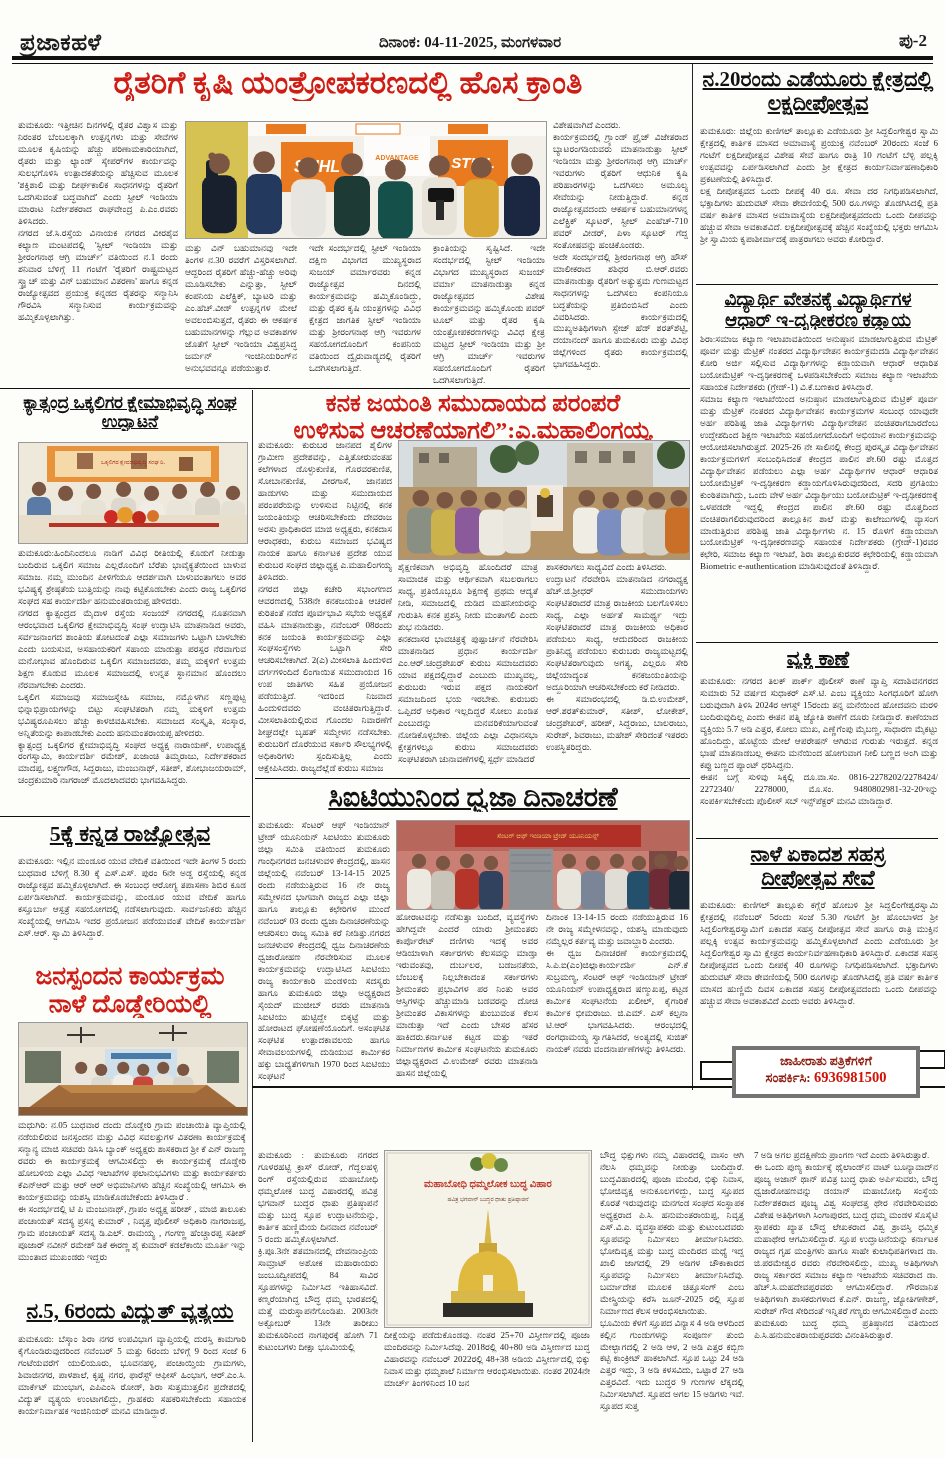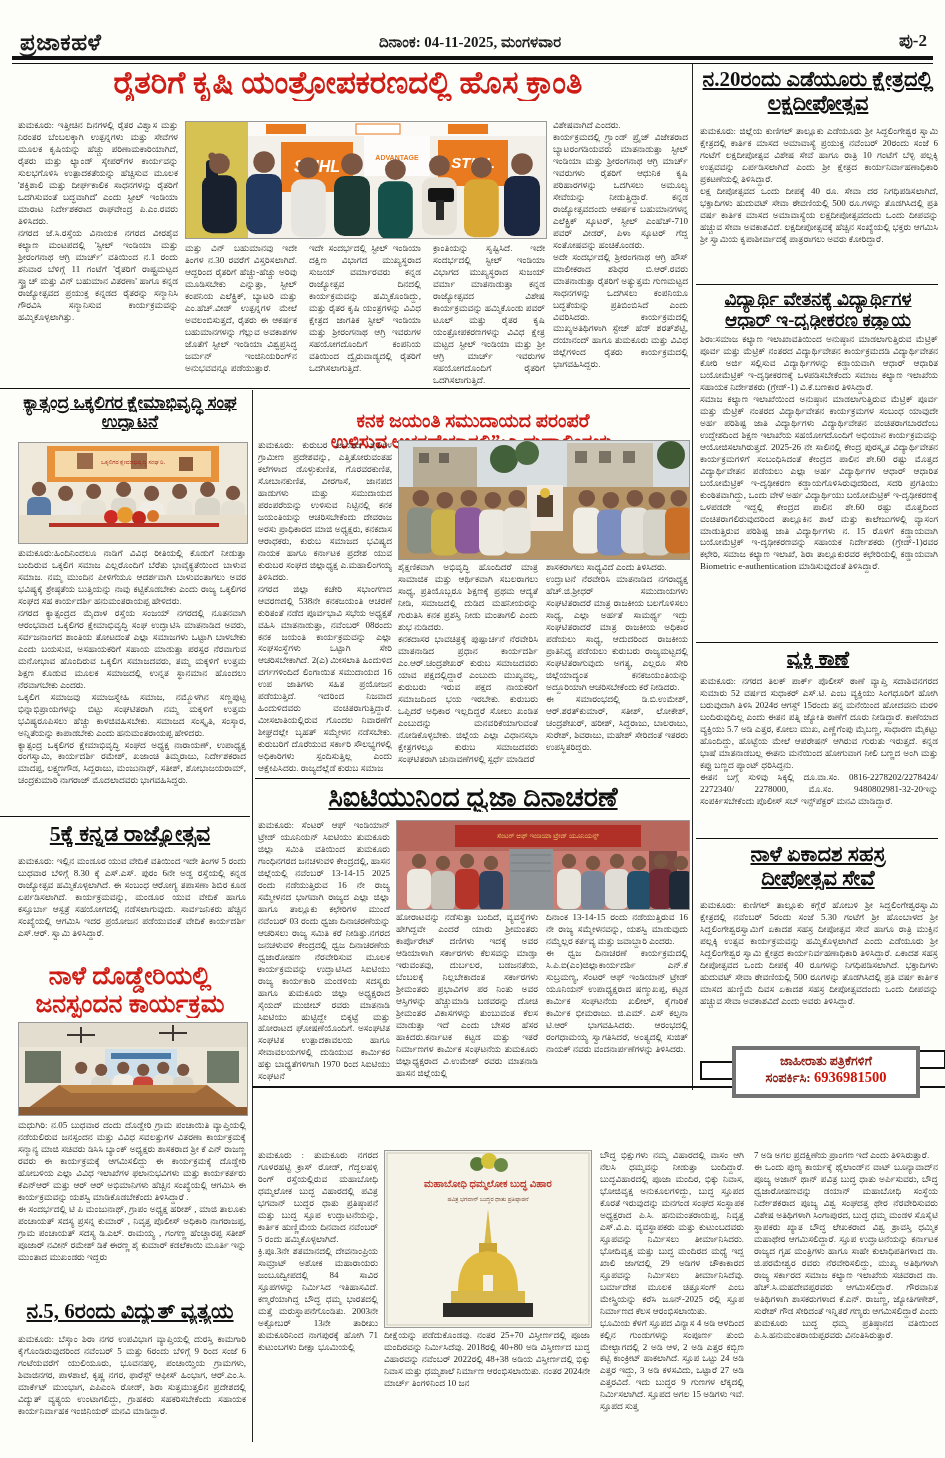--- a/index.html
+++ b/index.html
@@ -150,22 +150,22 @@
   </div>
   <div class="col" style="left:18px;top:548px;width:228px;height:262px;">ತುಮಕೂರು:ಹಿಂದಿನಿಂದಲೂ ನಾಡಿಗೆ ವಿವಿಧ ರೀತಿಯಲ್ಲಿ ಕೊಡುಗೆ ನೀಡುತ್ತಾ ಬಂದಿರುವ ಒಕ್ಕಲಿಗ ಸಮಾಜ ಎಲ್ಲರೊಂದಿಗೆ ಬೆರೆತು ಭಾವೈಕ್ಯತೆಯಿಂದ ಬಾಳುವ ಸಮಾಜ. ನಮ್ಮ ಮುಂದಿನ ಪೀಳಿಗೆಯೂ ಆದರ್ಶವಾಗಿ ಬಾಳುವಂತಾಗಲು ಅವರ ಭವಿಷ್ಯಕ್ಕೆ ಶ್ರೇಷ್ಠತೆಯ ಬುತ್ತಿಯನ್ನು ನಾವು ಕಟ್ಟಿಕೊಡಬೇಕು ಎಂದು ರಾಜ್ಯ ಒಕ್ಕಲಿಗರ ಸಂಘದ ಸಹ ಕಾರ್ಯದರ್ಶಿ ಹನುಮಂತರಾಯಪ್ಪ ಹೇಳಿದರು.
 ನಗರದ ಕ್ಯಾತ್ಸಂದ್ರದ ಮೈದಾಳ ರಸ್ತೆಯ ಸಂಜಯ್ ನಗರದಲ್ಲಿ ನೂತನವಾಗಿ ಆರಂಭವಾದ ಒಕ್ಕಲಿಗರ ಕ್ಷೇಮಾಭಿವೃದ್ಧಿ ಸಂಘ ಉದ್ಘಾಟಿಸಿ ಮಾತನಾಡಿದ ಅವರು, ಸರ್ವಜನಾಂಗದ ಶಾಂತಿಯ ತೋಟದಂತೆ ಎಲ್ಲಾ ಸಮಾಜಗಳು ಒಟ್ಟಾಗಿ ಬಾಳಬೇಕು ಎಂದು ಬಯಸುವ, ಅಸಹಾಯಕರಿಗೆ ಸಹಾಯ ಮಾಡುತ್ತಾ ಪರಸ್ಪರ ನೆರವಾಗುವ ಮನೋಭಾವ ಹೊಂದಿರುವ ಒಕ್ಕಲಿಗ ಸಮಾಜದವರು, ತಮ್ಮ ಮಕ್ಕಳಿಗೆ ಉತ್ತಮ ಶಿಕ್ಷಣ ಕೊಡುವ ಮೂಲಕ ಸಮಾಜದಲ್ಲಿ ಉನ್ನತ ಸ್ಥಾನಮಾನ ಹೊಂದಲು ನೆರವಾಗಬೇಕು ಎಂದರು.
 ಒಕ್ಕಲಿಗ ಸಮಾಜವು ಸಮಾಜಸ್ನೇಹಿ ಸಮಾಜ, ನಮ್ಮೊಳಗಿನ ಸಣ್ಣಪುಟ್ಟ ಭಿನ್ನಾಭಿಪ್ರಾಯಗಳನ್ನು ಬಿಟ್ಟು ಸಂಘಟಿತರಾಗಿ ನಮ್ಮ ಮಕ್ಕಳಿಗೆ ಉತ್ತಮ ಭವಿಷ್ಯರೂಪಿಸಲು ಹೆಚ್ಚು ಕಾಳಜಿವಹಿಸಬೇಕು. ಸಮಾಜದ ಸಂಸ್ಕೃತಿ, ಸಂಸ್ಕಾರ, ಅನ್ನಿತೆಯನ್ನು ಕಾಪಾಡಬೇಕು ಎಂದು ಹನುಮಂತರಾಯಪ್ಪ ಹೇಳಿದರು.
 ಕ್ಯಾತ್ಸಂದ್ರ ಒಕ್ಕಲಿಗರ ಕ್ಷೇಮಾಭಿವೃದ್ಧಿ ಸಂಘದ ಅಧ್ಯಕ್ಷ ನಾರಾಯಣ್, ಉಪಾಧ್ಯಕ್ಷ ರಂಗಸ್ವಾಮಿ, ಕಾರ್ಯದರ್ಶಿ ರಮೇಶ್, ಖಜಾಂಚಿ ತಿಮ್ಮರಾಜು, ನಿರ್ದೇಶಕರಾದ ಮಾದಪ್ಪ, ಲಕ್ಷ್ಮಣಗೌಡ, ಸಿದ್ದರಾಜು, ಮಂಜುನಾಥ್, ಸತೀಶ್, ಶೋಭಾಜಯರಾಮ್, ಚಂದ್ರಕುಮಾರಿ ನಾಗರಾಜ್ ಮೊದಲಾದವರು ಭಾಗವಹಿಸಿದ್ದರು.</div>
 
   <div class="hl blk" style="left:14px;top:822px;width:232px;font-size:22px;white-space:nowrap;">5ಕ್ಕೆ ಕನ್ನಡ ರಾಜ್ಯೋತ್ಸವ</div>
   <div class="col" style="left:18px;top:856px;width:228px;height:102px;">ತುಮಕೂರು: ಇಲ್ಲಿನ ಮಂಡೂರ ಯುವ ವೇದಿಕೆ ವತಿಯಿಂದ ಇದೇ ತಿಂಗಳ 5 ರಂದು ಬುಧವಾರ ಬೆಳಿಗ್ಗೆ 8.30 ಕ್ಕೆ ಎಸ್.ಎಸ್. ಪುರಂ 6ನೇ ಅಡ್ಡ ರಸ್ತೆಯಲ್ಲಿ ಕನ್ನಡ ರಾಜ್ಯೋತ್ಸವ ಹಮ್ಮಿಕೊಳ್ಳಲಾಗಿದೆ. ಈ ಸಂಬಂಧ ಆರೋಗ್ಯ ತಪಾಸಣಾ ಶಿಬಿರ ಕೂಡ ಏರ್ಪಡಿಸಲಾಗಿದೆ. ಕಾರ್ಯಕ್ರಮವನ್ನು, ಮಂಡೂರ ಯುವ ವೇದಿಕೆ ಹಾಗೂ ಕಸ್ತೂರ್ಬಾ ಆಸ್ಪತ್ರೆ ಸಹಯೋಗದಲ್ಲಿ ನಡೆಸಲಾಗುವುದು. ಸಾರ್ವಜನಿಕರು ಹೆಚ್ಚಿನ ಸಂಖ್ಯೆಯಲ್ಲಿ ಆಗಮಿಸಿ ಇದರ ಪ್ರಯೋಜನ ಪಡೆಯುವಂತೆ ವೇದಿಕೆ ಕಾರ್ಯದರ್ಶಿ ಎಸ್.ಆರ್. ಸ್ವಾಮಿ ತಿಳಿಸಿದ್ದಾರೆ.</div>
 
   <div class="hl red" style="left:14px;top:962px;width:232px;font-size:25px;">
+    <div>ಜನಸ್ಪಂದನ ಕಾರ್ಯಕ್ರಮ</div>
     <div>ನಾಳೆ ದೊಡ್ಡೇರಿಯಲ್ಲಿ</div>
-    <div>ಜನಸ್ಪಂದನ ಕಾರ್ಯಕ್ರಮ</div>
   </div>
   <div class="photo" style="left:18px;top:1022px;width:228px;height:92px;">
     <svg width="228" height="92" viewBox="0 0 228 92">
       <rect width="228" height="92" fill="#ece6d8"></rect>
       <rect width="228" height="24" fill="#e3ddd0"></rect>
       <g stroke="#3a3530" stroke-width="2">
           <line x1="48" y1="12" x2="76" y2="12"></line>
           <line x1="62" y1="4" x2="62" y2="20"></line>
           <line x1="140" y1="10" x2="168" y2="10"></line>
           <line x1="154" y1="2" x2="154" y2="18"></line>
@@ -196,21 +196,21 @@
       <polygon points="40,62 188,62 176,70 52,70" fill="#c08848"></polygon>
       <rect x="0" y="84" width="228" height="8" fill="#8a5a33"></rect>
     </svg>
   </div>
   <div class="col" style="left:18px;top:1120px;width:228px;height:176px;">ಮಧುಗಿರಿ: ನ.05 ಬುಧವಾರ ದಂದು ದೊಡ್ಡೇರಿ ಗ್ರಾಮ ಪಂಚಾಯಿತಿ ವ್ಯಾಪ್ತಿಯಲ್ಲಿ ನಡೆಯಲಿರುವ ಜನಸ್ಪಂದನ ಮತ್ತು ವಿವಿಧ ಸವಲತ್ತುಗಳ ವಿತರಣಾ ಕಾರ್ಯಕ್ರಮಕ್ಕೆ ಸನ್ಮಾನ್ಯ ಮಾಜಿ ಸಚಿವರು ಡಿಸಿಸಿ ಬ್ಯಾಂಕ್ ಅಧ್ಯಕ್ಷರು ಶಾಸಕರಾದ ಶ್ರೀ ಕೆ ಎನ್ ರಾಜಣ್ಣ ರವರು ಈ ಕಾರ್ಯಕ್ರಮಕ್ಕೆ ಆಗಮಿಸಲಿದ್ದು ಈ ಕಾರ್ಯಕ್ರಮಕ್ಕೆ ದೊಡ್ಡೇರಿ ಹೋಬಳಿಯ ಎಲ್ಲಾ ವಿವಿಧ ಇಲಾಖೆಗಳ ಫಲಾನುಭವಿಗಳು ಮತ್ತು ಕಾರ್ಯಕರ್ತರು ಕೆಎನ್‌ಆರ್ ಮತ್ತು ಆರ್ ಆರ್ ಅಭಿಮಾನಿಗಳು ಹೆಚ್ಚಿನ ಸಂಖ್ಯೆಯಲ್ಲಿ ಆಗಮಿಸಿ ಈ ಕಾರ್ಯಕ್ರಮವನ್ನು ಯಶಸ್ವಿ ಮಾಡಿಕೊಡಬೇಕೆಂದು ತಿಳಿಸಿದ್ದಾರೆ .
 ಈ ಸಂದರ್ಭದಲ್ಲಿ ಟಿ ಪಿ ಮಂಜುನಾಥ್, ಗ್ರಾಪಂ ಅಧ್ಯಕ್ಷ ಹರೀಶ್ , ಮಾಜಿ ತಾಲೂಕು ಪಂಚಾಯತ್ ಸದಸ್ಯ ಪ್ರಸನ್ನ ಕುಮಾರ್ , ನಿವೃತ್ತ ಪೊಲೀಸ್ ಅಧಿಕಾರಿ ನಾಗರಾಜಪ್ಪ, ಗ್ರಾಮ ಪಂಚಾಯತ್ ಸದಸ್ಯ ಡಿ.ಎಲ್. ರಾಮಯ್ಯ , ಗಂಗಣ್ಣ ಹೆಂಚ್ಚಾರಪ್ಪ ಸತೀಶ್ ಪೂಜಾರ್ ನವೀನ್ ರಮೇಶ್ ಡಿಕೆ ಈರಣ್ಣ ಶೈ ಕುಮಾರ್ ಕಡಲೆಕಾಯಿ ಮೂರ್ತಿ ಇನ್ನು ಮುಂತಾದ ಮುಖಂಡರು ಇದ್ದರು</div>
 
   <div class="hl blk" style="left:10px;top:1300px;width:240px;font-size:21px;white-space:nowrap;">ನ.5, 6ರಂದು ವಿದ್ಯುತ್ ವ್ಯತ್ಯಯ</div>
   <div class="col" style="left:18px;top:1334px;width:228px;height:118px;">ತುಮಕೂರು: ಬೆಸ್ಕಾಂ ಶಿರಾ ನಗರ ಉಪವಿಭಾಗ ವ್ಯಾಪ್ತಿಯಲ್ಲಿ ದುರಸ್ತಿ ಕಾಮಗಾರಿ ಕೈಗೊಂಡಿರುವುದರಿಂದ ನವೆಂಬರ್ 5 ಮತ್ತು 6ರಂದು ಬೆಳಿಗ್ಗೆ 9 ರಿಂದ ಸಂಜೆ 6 ಗಂಟೆಯವರೆಗೆ ಯುಲಿಯೂರು, ಭೂವನಹಳ್ಳಿ, ಪಂಚಾಯ್ತಿಯ ಗ್ರಾಮಗಳು, ಶಿವಾಜಿನಗರ, ಪಾಳಶಾಲೆ, ಕೃಷ್ಣ ನಗರ, ಫಾರೆಸ್ಟ್ ಆಫೀಸ್ ಹಿಂಭಾಗ, ಆರ್.ಎಂ.ಸಿ. ಮಾರ್ಕೆಟ್ ಮುಂಭಾಗ, ಎಪಿಎಂಸಿ ರೋಡ್, ಶಿರಾ ಸುತ್ತಮುತ್ತಲಿನ ಪ್ರದೇಶದಲ್ಲಿ ವಿದ್ಯುತ್ ವ್ಯತ್ಯಯ ಉಂಟಾಗಲಿದ್ದು, ಗ್ರಾಹಕರು ಸಹಕರಿಸಬೇಕೆಂದು ಸಹಾಯಕ ಕಾರ್ಯನಿರ್ವಾಹಕ ಇಂಜಿನಿಯರ್ ಮನವಿ ಮಾಡಿದ್ದಾರೆ.</div>
 
-  <div class="hl red" style="left:258px;top:410px;width:430px;font-size:19px;">
+  <div class="hl red" style="left:258px;top:390px;width:430px;font-size:24px;">
     <div>ಕನಕ ಜಯಂತಿ ಸಮುದಾಯದ ಪರಂಪರೆ</div>
     <div>ಉಳಿಸುವ ಆಚರಣೆಯಾಗಲಿ”:ಎ.ಮಹಾಲಿಂಗಯ್ಯ</div>
   </div>
   <div class="col" style="left:258px;top:440px;width:134px;height:336px;">ತುಮಕೂರು: ಕುರುಬರ ಜಾನಪದ ಶೈಲಿಗಳ ಗ್ರಾಮೀಣ ಪ್ರದೇಶವನ್ನು, ಎತ್ತಿತೋರುವಂತಹ ಕಲೆಗಳಾದ ಡೊಳ್ಳುಕುಣಿತ, ಗೊರವರಕುಣಿತ, ಸೋಬಾನಕುಣಿತ, ವೀರಗಾಸೆ, ಜಾನಪದ ಹಾಡುಗಳು ಮತ್ತು ಸಮುದಾಯದ ಪರಂಪರೆಯನ್ನು ಉಳಿಸುವ ನಿಟ್ಟಿನಲ್ಲಿ ಕನಕ ಜಯಂತಿಯನ್ನು ಆಚರಿಸಬೇಕೆಂದು ದೇವರಾಜ ಅರಸು ಪ್ರಾಧಿಕಾರದ ಮಾಜಿ ಅಧ್ಯಕ್ಷರು, ಕನಕದಾಸ ಆರಾಧಕರು, ಕುರುಬ ಸಮಾಜದ ಭವಿಷ್ಯದ ನಾಯಕ ಹಾಗೂ ಕರ್ನಾಟಕ ಪ್ರದೇಶ ಯುವ ಕುರುಬರ ಸಂಘದ ಜಿಲ್ಲಾಧ್ಯಕ್ಷ ಎ.ಮಹಾಲಿಂಗಯ್ಯ ತಿಳಿಸಿದರು.
 ನಗರದ ಜಿಲ್ಲಾ ಕಚೇರಿ ಸಭಾಂಗಣದ ಆವರಣದಲ್ಲಿ 538ನೇ ಕನಕಜಯಂತಿ ಆಚರಣೆ ಕುರಿತಂತೆ ನಡೆದ ಪೂರ್ವಭಾವಿ ಸಭೆಯ ಅಧ್ಯಕ್ಷತೆ ವಹಿಸಿ ಮಾತನಾಡುತ್ತಾ, ನವೆಂಬರ್ 08ರಂದು ಕನಕ ಜಯಂತಿ ಕಾರ್ಯಕ್ರಮವನ್ನು ಎಲ್ಲಾ ಸಂಘಸಂಸ್ಥೆಗಳು ಒಟ್ಟಾಗಿ ಸೇರಿ ಆಚರಿಸಬೇಕಾಗಿದೆ. 2(ಎ) ಮೀಸಲಾತಿ ಹಿಂದುಳಿದ ವರ್ಗಗಳಿಂದಿದೆ ಲಿಂಗಾಯಿತ ಸಮುದಾಯದ 16 ಉಪ ಜಾತಿಗಳು ಸಹಿತ ಪ್ರಯೋಜನ ಪಡೆಯುತ್ತಿದೆ. ಇದರಿಂದ ನಿಜವಾದ ಹಿಂದುಳಿದವರು ವಂಚಿತರಾಗುತ್ತಿದ್ದಾರೆ. ಮೀಸಲಾತಿಯಲ್ಲಿರುವ ಗೊಂದಲ ನಿವಾರಣೆಗೆ ಶೀಘ್ರದಲ್ಲೇ ಬೃಹತ್ ಸಮ್ಮೇಳನ ನಡೆಸಬೇಕು. ಕುರುಬರಿಗೆ ದೊರೆಯುವ ಸರ್ಕಾರಿ ಸೌಲಭ್ಯಗಳಲ್ಲಿ ಅಧಿಕಾರಿಗಳು ಸ್ಪಂದಿಸುತ್ತಿಲ್ಲ ಎಂದು ಆಕ್ಷೇಪಿಸಿದರು. ರಾಜ್ಯದೆಲ್ಲೆಡೆ ಕುರುಬ ಸಮಾಜ</div>
   <div class="photo" style="left:398px;top:440px;width:290px;height:118px;">
     <svg width="290" height="118" viewBox="0 0 290 118">
       <rect width="290" height="118" fill="#b59468"></rect>
       <rect width="290" height="46" fill="#d8dee0"></rect>
       <rect x="14" y="6" width="64" height="40" fill="#b7ad96"></rect>

